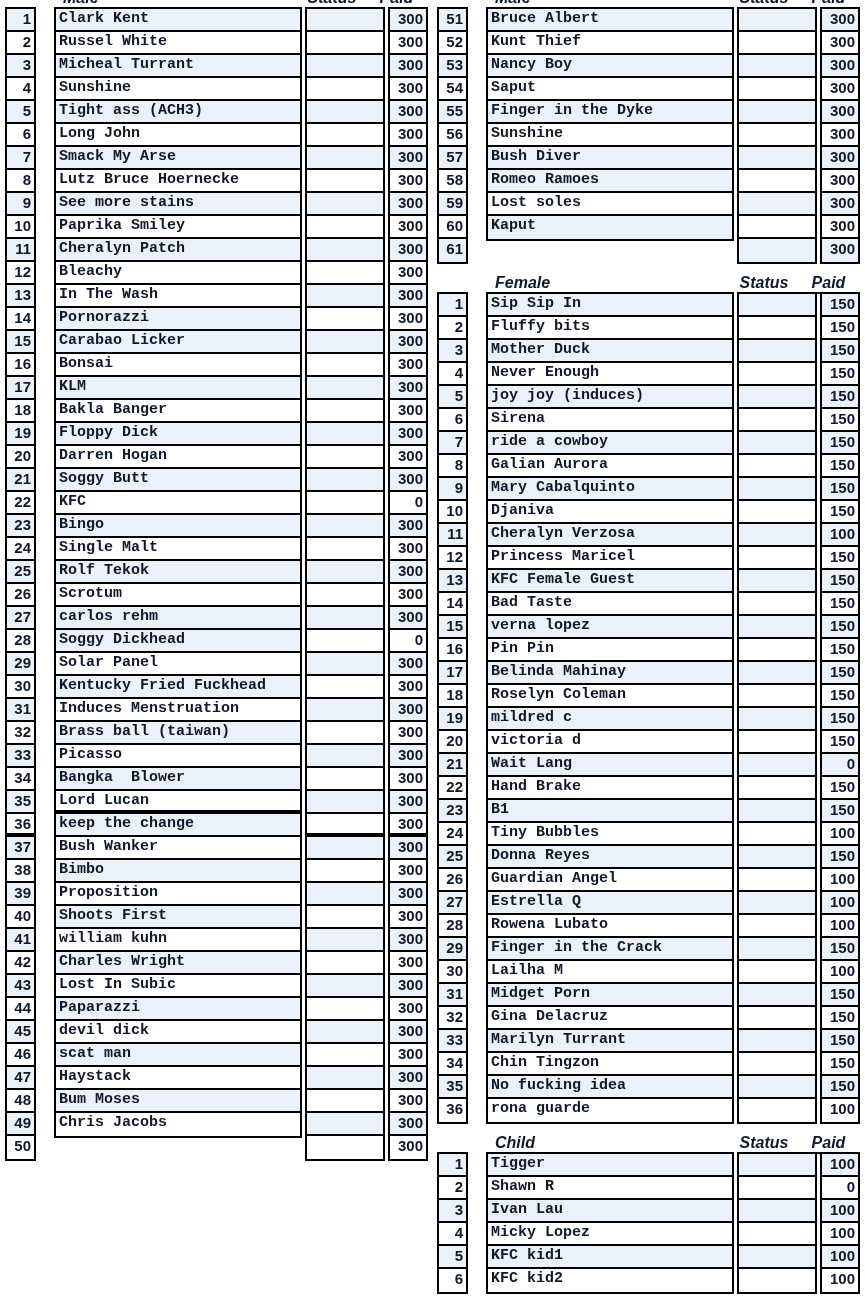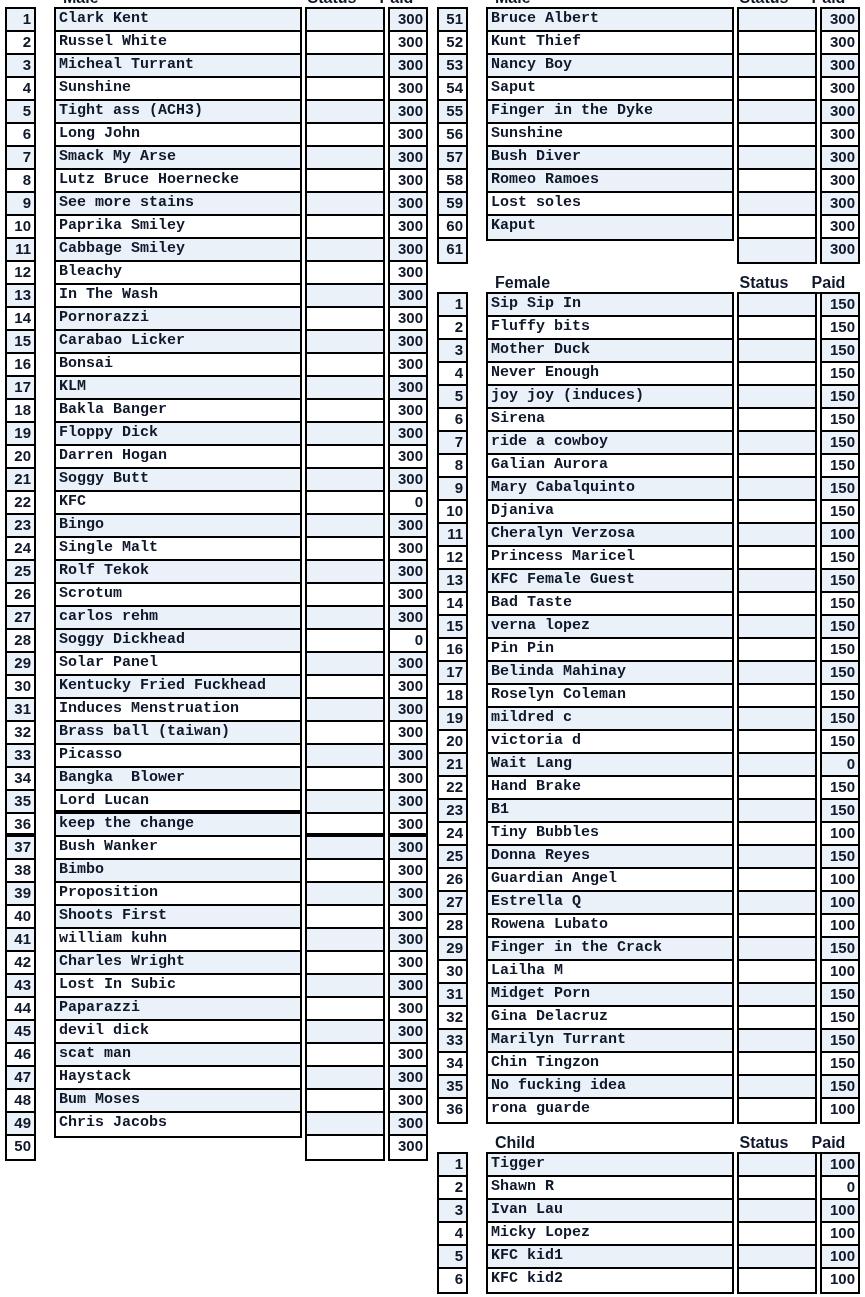--- a/index.html
+++ b/index.html
@@ -29,20 +29,21 @@
   .hdr .h-status { justify-self: center; }
   .hdr .h-paid   { justify-self: center; }
   .hdr span {
     font-weight: bold;
     font-size: 16px;
     color: #10182b;
     border-bottom: 2px solid #141414;
     padding: 0 2px 1px 2px;
     line-height: 18px;
     white-space: pre;
+    font-style: italic;
   }
   
   .cut-wrap { height: 7px; overflow: hidden; }
   .cut-wrap .hdr { margin-top: -21px; }
 
   
   .tbl { display: flex; align-items: flex-start; }
   .colbox {
     border: 2px solid #000;
     background: #fff;
@@ -140,21 +141,21 @@
             <div class="cell c-name alt">Clark Kent</div>
             <div class="cell c-name">Russel White</div>
             <div class="cell c-name alt">Micheal Turrant</div>
             <div class="cell c-name">Sunshine</div>
             <div class="cell c-name alt">Tight ass (ACH3)</div>
             <div class="cell c-name">Long John</div>
             <div class="cell c-name alt">Smack My Arse</div>
             <div class="cell c-name">Lutz Bruce Hoernecke</div>
             <div class="cell c-name alt">See more stains</div>
             <div class="cell c-name">Paprika Smiley</div>
-            <div class="cell c-name alt">Cabbage Smiley</div>
+            <div class="cell c-name alt">Cheralyn Patch</div>
             <div class="cell c-name">Bleachy</div>
             <div class="cell c-name">In The Wash</div>
             <div class="cell c-name alt">Pornorazzi</div>
             <div class="cell c-name alt">Carabao Licker</div>
             <div class="cell c-name">Bonsai</div>
             <div class="cell c-name alt">KLM</div>
             <div class="cell c-name">Bakla Banger</div>
             <div class="cell c-name alt">Floppy Dick</div>
             <div class="cell c-name">Darren Hogan</div>
             <div class="cell c-name alt">Soggy Butt</div>

